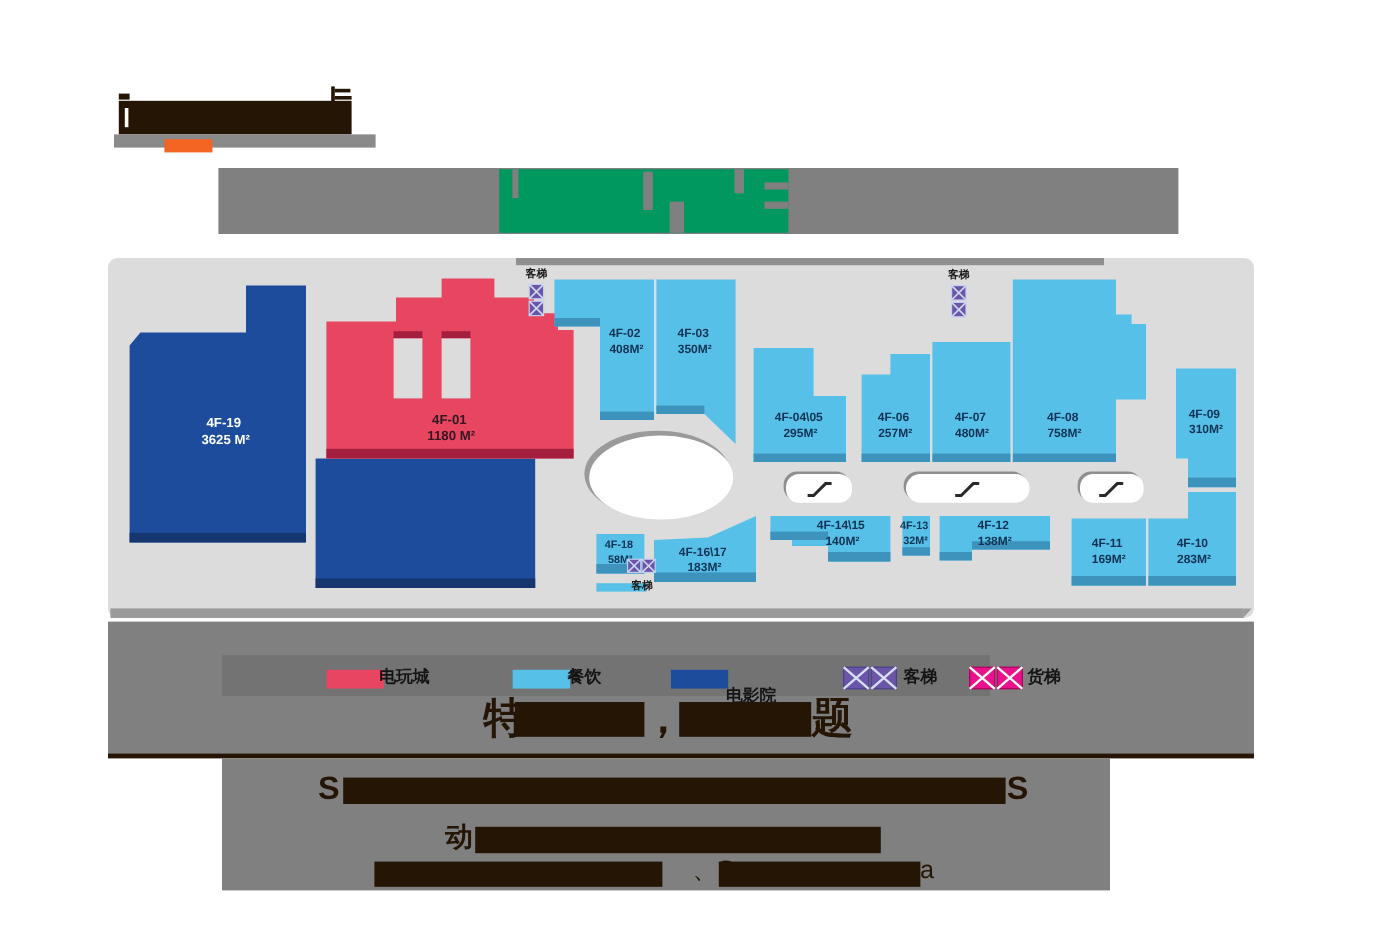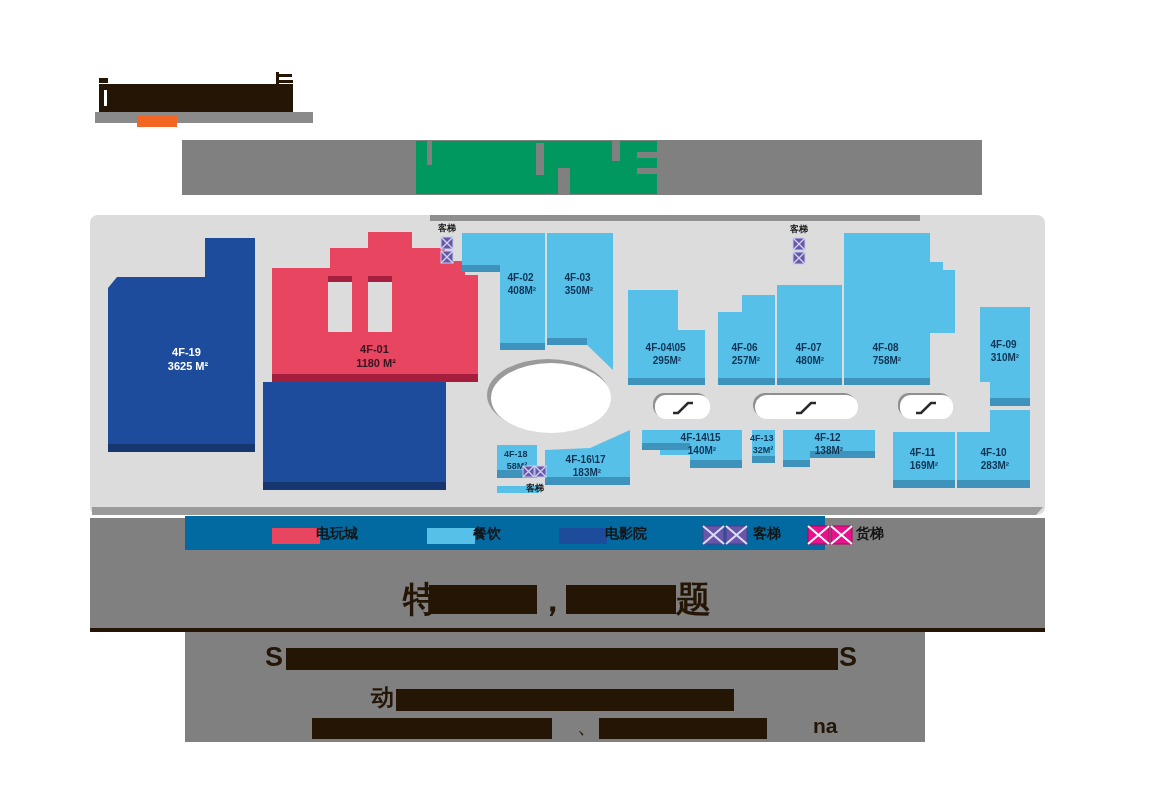--- a/index.html
+++ b/index.html
@@ -211,33 +211,33 @@
         <path d="M433,251 l11,11 M444,251 l-11,11" stroke="#cdd7f0" stroke-width="1.3"></path>
         <rect x="445" y="251" width="11" height="11" stroke="#c3cdf0" stroke-width="1" fill="#6a55a8"></rect>
         <path d="M445,251 l11,11 M456,251 l-11,11" stroke="#cdd7f0" stroke-width="1.3"></path>
       </g>
       <text x="445" y="276" font-size="9" fill="#1a1a1a" text-anchor="middle">客梯</text>
     </g>
   </svg>
 
   <div class="abs gray" style="left:90px;top:518px;width:955px;height:112px;"></div>
 
-  <div class="abs" style="left:185px;top:516px;width:640px;height:34px;background:#0369a1;">
+  <div class="abs" style="left:185px;top:546px;width:640px;height:34px;background:#737373;">
     <svg class="abs" style="left:87px;top:12px;" width="48" height="16">
         <rect width="48" height="16" fill="#e84560"></rect>
       </svg>
     <div class="legend-label" style="left:131px;">电玩城</div>
     <svg class="abs" style="left:242px;top:12px;" width="48" height="16">
         <rect width="48" height="16" fill="#57c0e9"></rect>
       </svg>
     <div class="legend-label" style="left:288px;font-family:Liberation Serif, serif;">餐饮</div>
     <svg class="abs" style="left:374px;top:12px;" width="48" height="16">
         <rect width="48" height="16" fill="#1d4c9c"></rect>
       </svg>
-    <div class="legend-label" style="left:420px;">电影院</div>
+    <div class="legend-label" style="left:420px;margin-top:16px;">电影院</div>
     <svg class="abs" style="left:517px;top:9px;" width="46" height="20">
       <rect x="1" y="1" width="21" height="18" stroke="#4a3f8f" fill="#6a55a8"></rect>
       <path d="M1,1 l21,18 M22,1 l-21,18" stroke="#d8def5" stroke-width="2"></path>
       <rect x="24" y="1" width="21" height="18" stroke="#4a3f8f" fill="#6a55a8"></rect>
       <path d="M24,1 l21,18 M45,1 l-21,18" stroke="#d8def5" stroke-width="2"></path>
     </svg>
     <div class="legend-label" style="left:568px;">客梯</div>
     <svg class="abs" style="left:622px;top:9px;" width="46" height="20">
       <rect x="1" y="1" width="21" height="18" stroke="#b00060" fill="#e8128c"></rect>
       <path d="M1,1 l21,18 M22,1 l-21,18" stroke="#ffffff" stroke-width="2"></path>
@@ -260,15 +260,15 @@
   <div class="frag" style="left:265px;top:644px;font-size:27px;">S</div>
   <div class="redact" style="left:286px;top:648px;width:552px;height:22px;"></div>
   <div class="frag" style="left:839px;top:644px;font-size:27px;">S</div>
 
   <div class="frag" style="left:371px;top:686px;font-size:23px;">动</div>
   <div class="redact" style="left:396px;top:689px;width:338px;height:22px;"></div>
 
   <div class="redact" style="left:312px;top:718px;width:240px;height:21px;"></div>
   <div class="frag" style="left:577px;top:715px;font-size:21px;font-weight:normal;">、Sp</div>
   <div class="redact" style="left:599px;top:718px;width:168px;height:21px;"></div>
-  <div class="frag" style="left:813px;top:715px;font-size:21px;font-weight:bold;">na</div>
+  <div class="frag" style="left:755px;top:715px;font-size:21px;font-weight:normal;">na</div>
 
 </div>
 
 </body></html>

